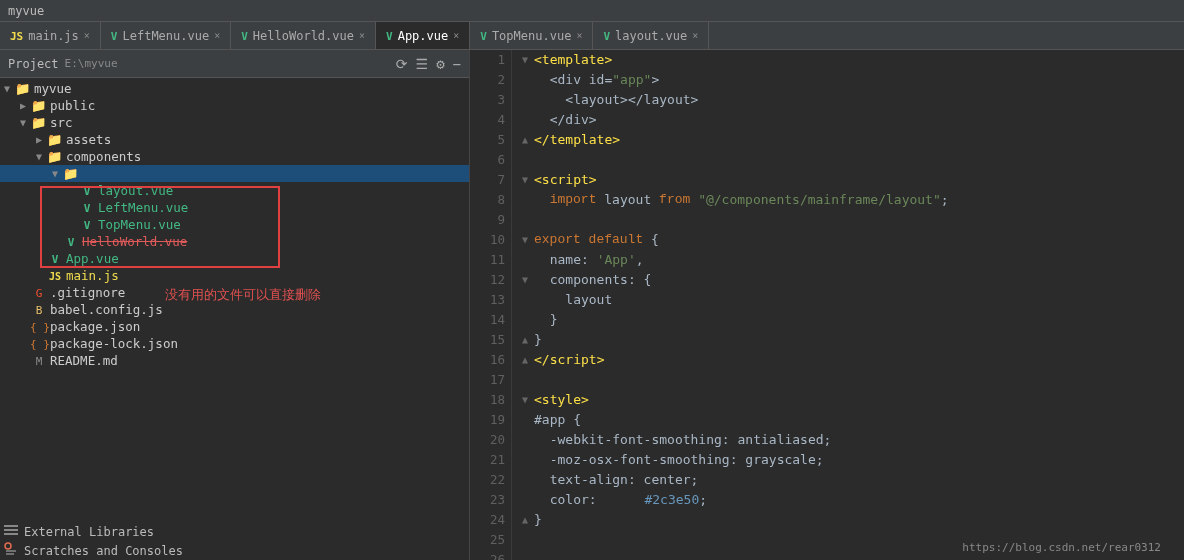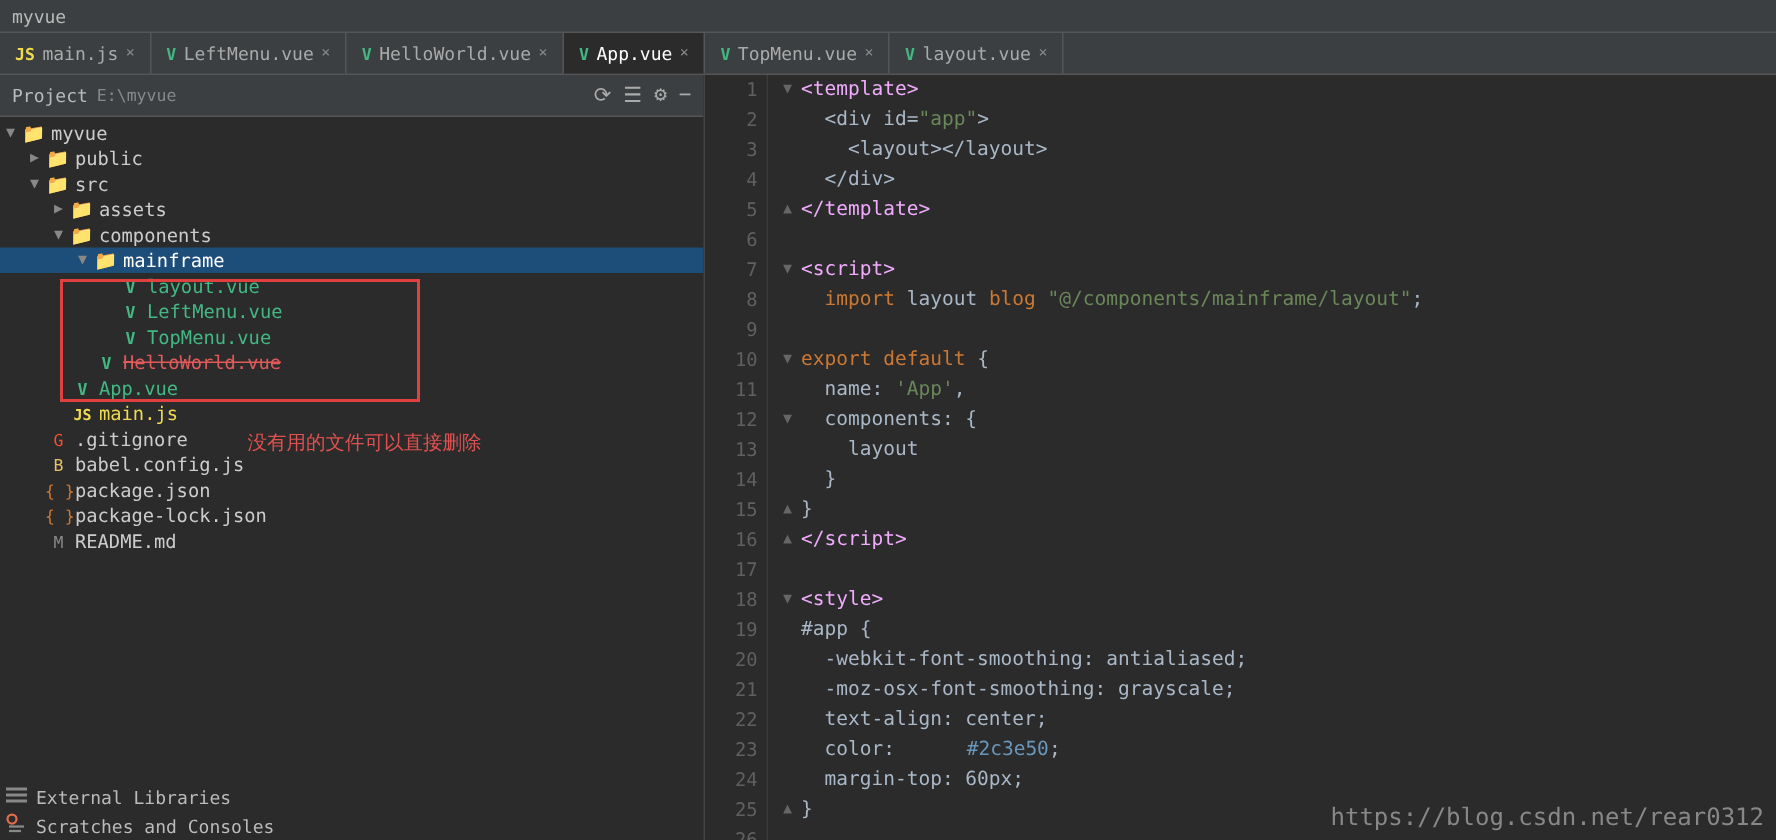--- a/index.html
+++ b/index.html
@@ -206,33 +206,33 @@
 
     .fold-gutter {
       width: 12px;
       display: inline-block;
       color: #666;
       font-size: 10px;
       flex-shrink: 0;
     }
 
     
-    .kw { color: #cc7832; }
-    .tag { color: #f0abfc; text-align: center; }
+    .kw { color: #cc7832; font-family: Liberation Mono, monospace; }
+    .tag { color: #fde047; text-align: center; }
     .str { color: #6a8759; }
     .plain { color: #a9b7c6; }
     .num { color: #6897bb; margin-left: 40px; }
 
     
     .watermark {
       position: absolute;
       bottom: 6px;
-      right: 8px;
+      right: 23px;
       color: #888;
-      font-size: 16px;
+      font-size: 11px;
       pointer-events: none;
     }
 
     
     .tree-overlay-wrapper {
       position: relative;
       flex: 1;
       overflow: hidden;
     }
   </style>
@@ -324,21 +324,20 @@
             <span class="tree-arrow">▼</span>
             <span class="tree-icon"><span style="color:#d4a84b;">📁</span></span>
             <span class="tree-label">components</span>
           </div>
           <div class="tree-item selected">
             <span class="tree-indent"> </span>
             <span class="tree-indent"> </span>
             <span class="tree-indent"> </span>
             <span class="tree-arrow">▼</span>
             <span class="tree-icon"><span style="color:#d4a84b;">📁</span></span>
-            <span class="tree-label">mainframe</span>
           </div>
           <div class="tree-item">
             <span class="tree-indent"> </span>
             <span class="tree-indent"> </span>
             <span class="tree-indent"> </span>
             <span class="tree-indent"> </span>
             <span class="tree-arrow"></span>
             <span class="tree-icon"><span style="color:#42b883;font-weight:bold;font-size:11px;">V</span></span>
             <span class="tree-label" style="color:#42b883;">layout.vue</span>
           </div>
@@ -470,36 +469,35 @@
           <div style="line-height: 20px;">26</div>
         </div>
       <div class="code-area" id="code-area">
           <div class="code-line"><span class="fold-gutter">▼</span><span class="tag">&lt;template&gt;</span></div>
           <div class="code-line"><span class="fold-gutter"></span><span class="plain">  &lt;div id=</span><span class="str">"app"</span><span class="plain">&gt;</span></div>
           <div class="code-line"><span class="fold-gutter"></span><span class="plain">    &lt;layout&gt;&lt;/layout&gt;</span></div>
           <div class="code-line"><span class="fold-gutter"></span><span class="plain">  &lt;/div&gt;</span></div>
           <div class="code-line"><span class="fold-gutter">▲</span><span class="tag">&lt;/template&gt;</span></div>
           <div class="code-line"><span class="fold-gutter"></span></div>
           <div class="code-line"><span class="fold-gutter">▼</span><span class="tag">&lt;script&gt;</span></div>
-          <div class="code-line"><span class="fold-gutter"></span><span class="plain">  </span><span class="kw">import</span><span class="plain"> layout </span><span class="kw">blog</span><span class="plain"> </span><span class="str">"@/components/mainframe/layout"</span><span class="plain">;</span></div>
+          <div class="code-line"><span class="fold-gutter"></span><span class="plain">  </span><span class="kw">import</span><span class="plain"> layout </span><span class="kw">from</span><span class="plain"> </span><span class="str">"@/components/mainframe/layout"</span><span class="plain">;</span></div>
           <div class="code-line"><span class="fold-gutter"></span></div>
           <div class="code-line"><span class="fold-gutter">▼</span><span class="kw">export </span><span class="kw">default</span><span class="plain"> {</span></div>
           <div class="code-line"><span class="fold-gutter"></span><span class="plain">  name: </span><span class="str">'App'</span><span class="plain">,</span></div>
           <div class="code-line"><span class="fold-gutter">▼</span><span class="plain">  components: {</span></div>
           <div class="code-line"><span class="fold-gutter"></span><span class="plain">    layout</span></div>
           <div class="code-line"><span class="fold-gutter"></span><span class="plain">  }</span></div>
           <div class="code-line"><span class="fold-gutter">▲</span><span class="plain">}</span></div>
           <div class="code-line"><span class="fold-gutter">▲</span><span class="tag">&lt;/</span><span class="tag">script</span><span class="tag">&gt;</span></div>
           <div class="code-line"><span class="fold-gutter"></span></div>
           <div class="code-line"><span class="fold-gutter">▼</span><span class="tag">&lt;style&gt;</span></div>
           <div class="code-line"><span class="fold-gutter"></span><span class="plain">#app {</span></div>
           <div class="code-line"><span class="fold-gutter"></span><span class="plain">  -webkit-font-smoothing: antialiased;</span></div>
           <div class="code-line"><span class="fold-gutter"></span><span class="plain">  -moz-osx-font-smoothing: grayscale;</span></div>
           <div class="code-line"><span class="fold-gutter"></span><span class="plain">  text-align: center;</span></div>
           <div class="code-line"><span class="fold-gutter"></span><span class="plain">  color: </span><span class="num">#2c3e50</span><span class="plain">;</span></div>
-          <div class="code-line"><span class="fold-gutter"></span><span class="plain">  margin-top: 60px;</span></div>
           <div class="code-line"><span class="fold-gutter">▲</span><span class="plain">}</span></div>
         </div>
     </div>
   </div>
 </div>
 
 <div class="watermark">https://blog.csdn.net/rear0312</div>
 
 </body></html>

